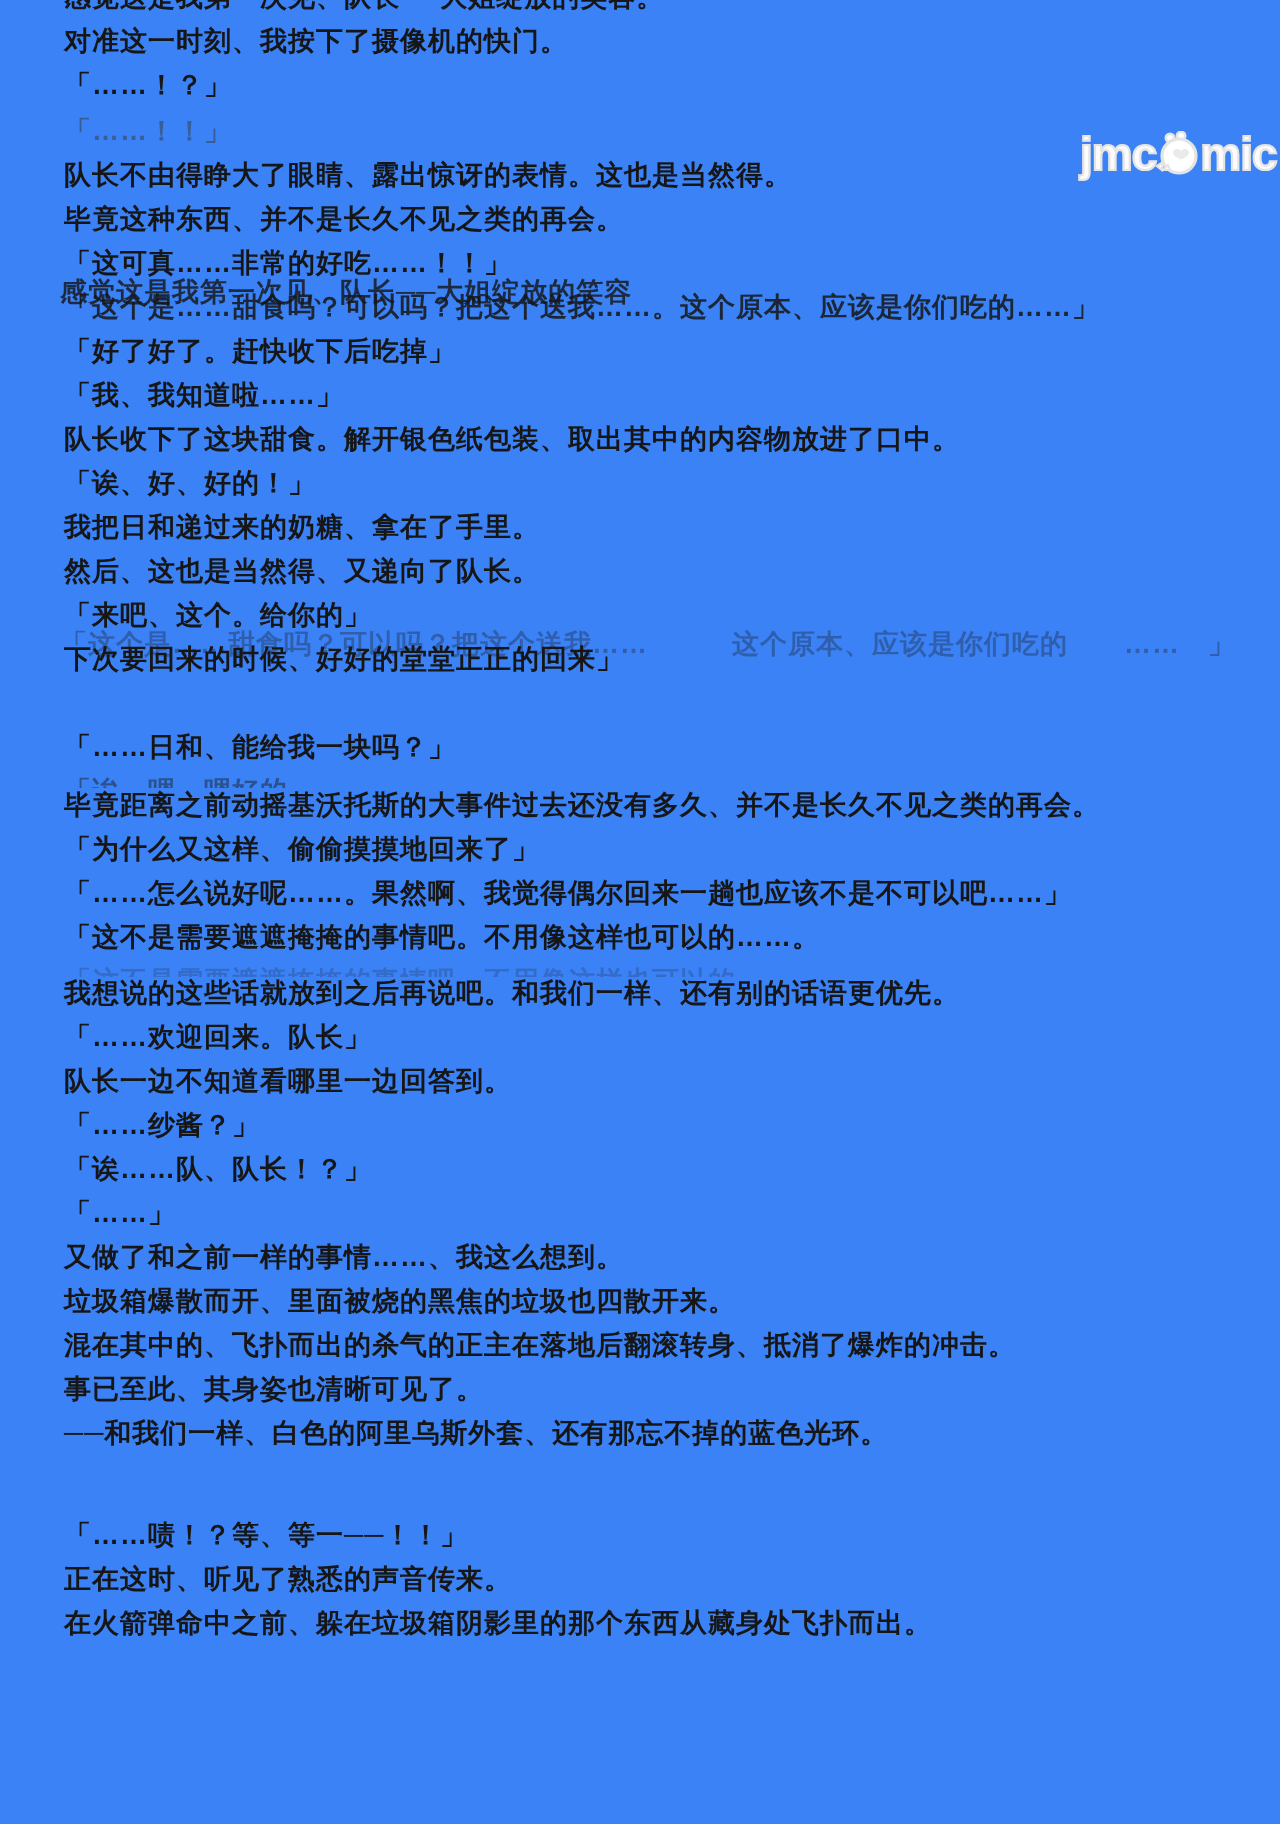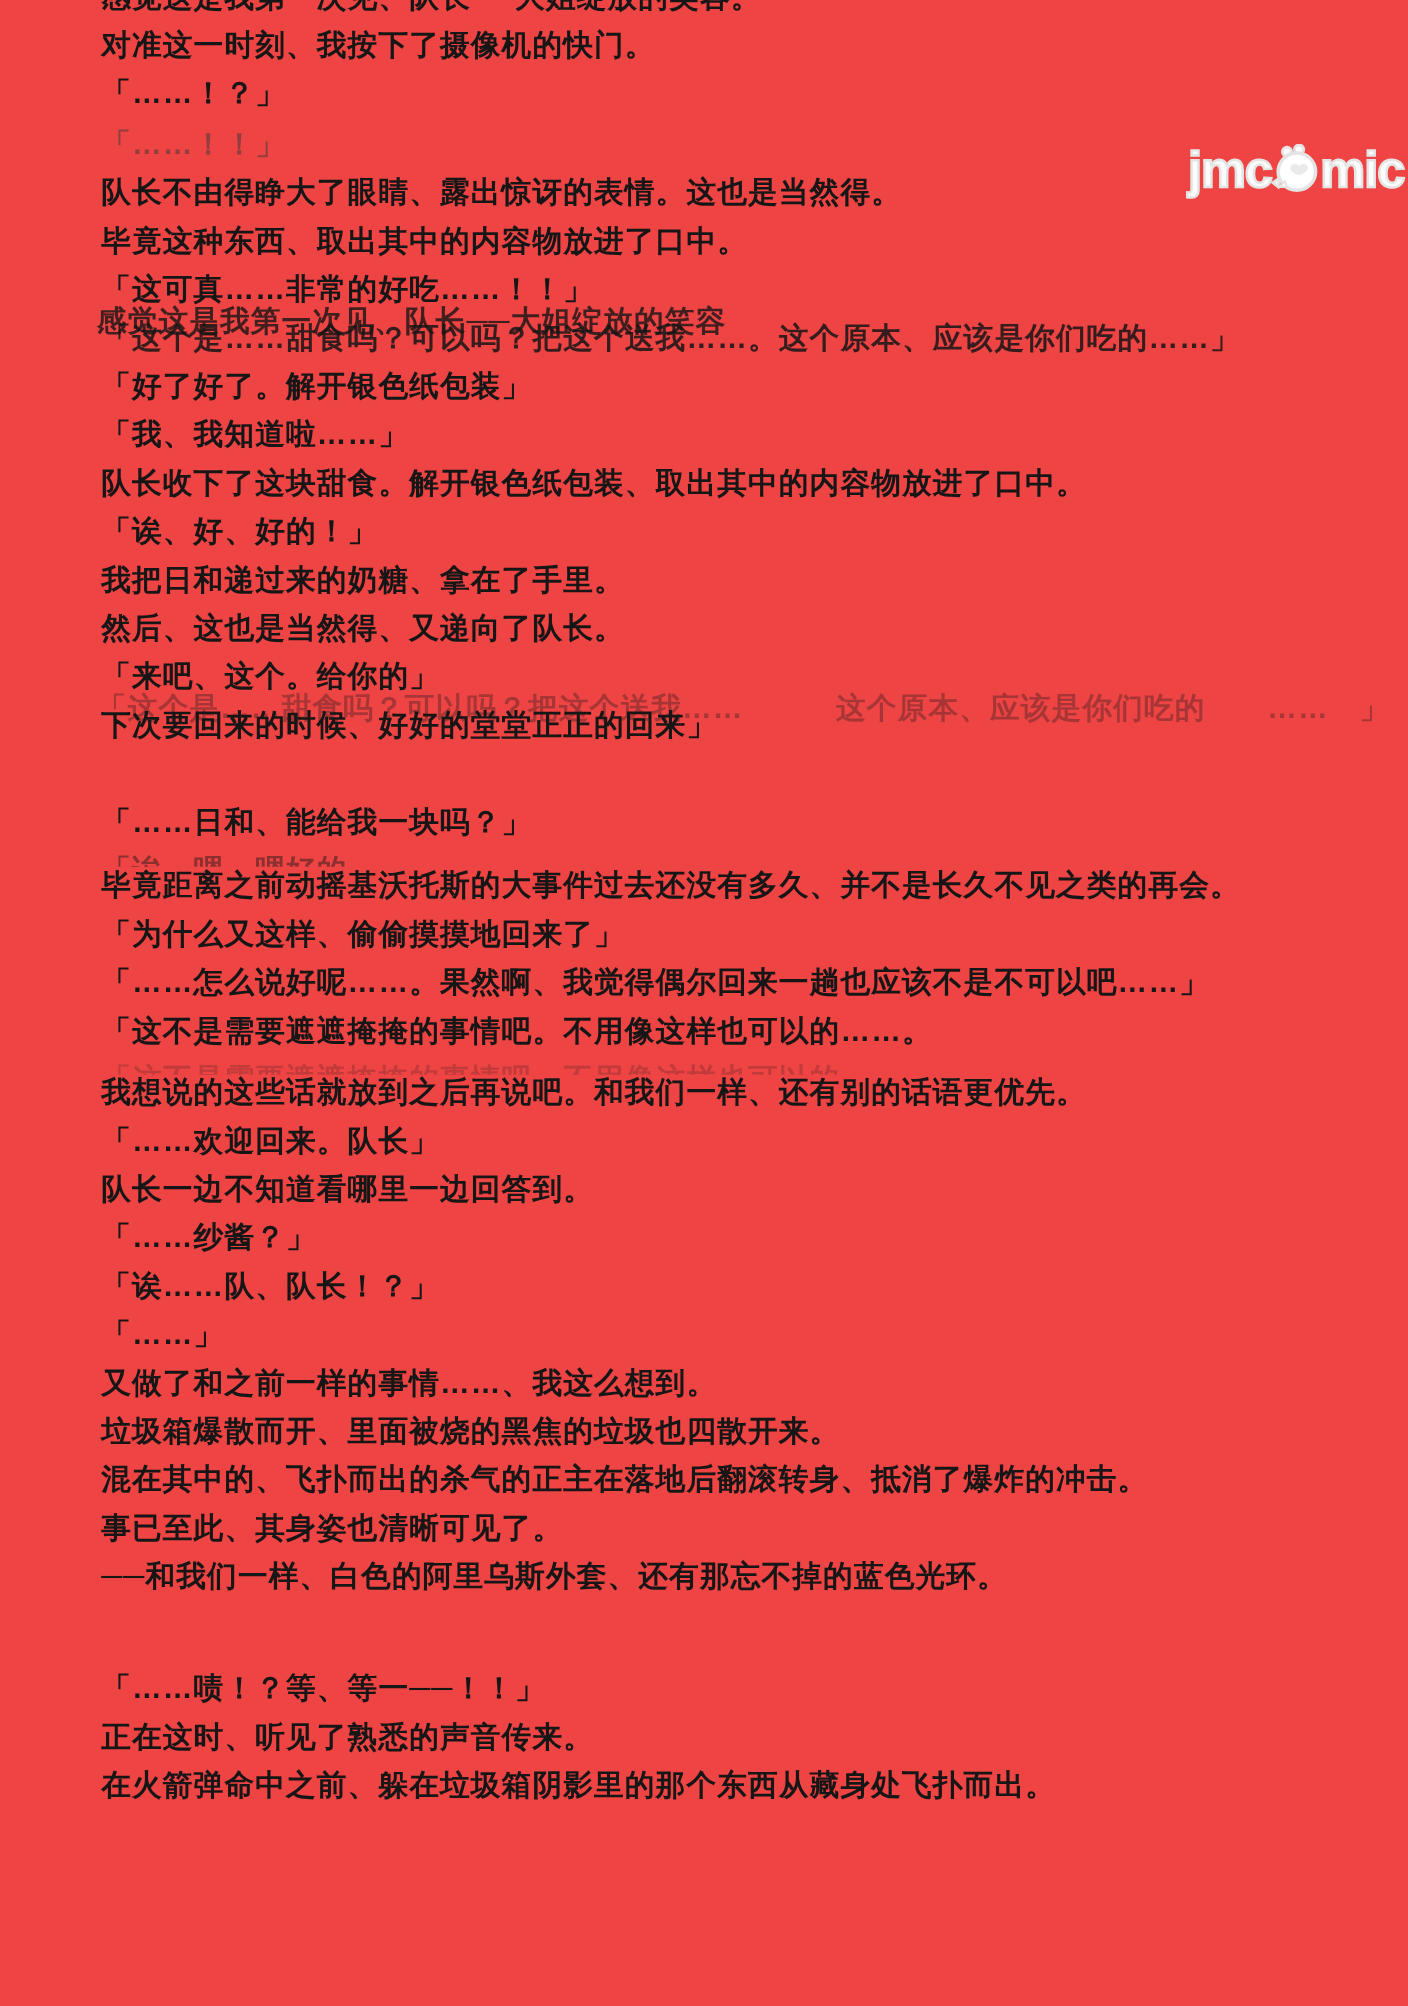--- a/index.html
+++ b/index.html
@@ -2,21 +2,21 @@
 <html><head>
 <meta charset="utf-8">
 <style>
   html,body{margin:0;padding:0;background:#ffffff;}
   body{
     width:1280px;height:1824px;overflow:hidden;position:relative;
     font-family:"Liberation Sans","DejaVu Sans",sans-serif;
   }
   .page{
     position:relative;width:1280px;height:1824px;overflow:hidden;
-    padding-left:92px;box-sizing:border-box;background:#ef4444;
+    padding-left:64px;box-sizing:border-box;background:#3b82f6;
   }
   .text-col{position:relative;}
   .line{
     height:28px;line-height:28px;margin:0 0 16px 0;
     font-size:27px;font-weight:700;color:#161616;
     white-space:nowrap;letter-spacing:1px;
   }
   .clipped-top{margin-top:-17px;}
   .faded{margin-top:18px;color:#3a3a3a;opacity:.5;filter:blur(.5px);}
   .overlap{position:relative;margin-top:10px;}
@@ -44,24 +44,24 @@
 <body>
 
 <div class="page">
 
   <div class="text-col" id="lines">
       <div class="line clipped-top">感觉这是我第一次见、队长──大姐绽放的笑容。</div>
       <div class="line normal">对准这一时刻、我按下了摄像机的快门。</div>
       <div class="line normal">「……！？」</div>
       <div class="line faded">「……！！」</div>
       <div class="line normal">队长不由得睁大了眼睛、露出惊讶的表情。这也是当然得。</div>
-      <div class="line normal">毕竟这种东西、取出其中的内容物放进了口中。</div>
+      <div class="line normal">毕竟这种东西、并不是长久不见之类的再会。</div>
       <div class="line normal">「这可真……非常的好吃……！！」</div>
       <div class="line overlap overlap-dark"><span class="ghost">感觉这是我第一次见、队长──大姐绽放的笑容</span><span class="main">「这个是……甜食吗？可以吗？把这个送我……。这个原本、应该是你们吃的……」</span></div>
-      <div class="line normal">「好了好了。解开银色纸包装」</div>
+      <div class="line normal">「好了好了。赶快收下后吃掉」</div>
       <div class="line normal">「我、我知道啦……」</div>
       <div class="line normal">队长收下了这块甜食。解开银色纸包装、取出其中的内容物放进了口中。</div>
       <div class="line normal">「诶、好、好的！」</div>
       <div class="line normal">我把日和递过来的奶糖、拿在了手里。</div>
       <div class="line normal">然后、这也是当然得、又递向了队长。</div>
       <div class="line normal">「来吧、这个。给你的」</div>
       <div class="line overlap overlap-faint"><span class="ghost">「这个是……甜食吗？可以吗？把这个送我……　　　这个原本、应该是你们吃的　　……　」</span><span class="main">下次要回来的时候、好好的堂堂正正的回来」</span></div>
       <div class="line blank"></div>
       <div class="line normal">「……日和、能给我一块吗？」</div>
       <div class="line sliver">「诶、嗯、嗯好的……」</div>

